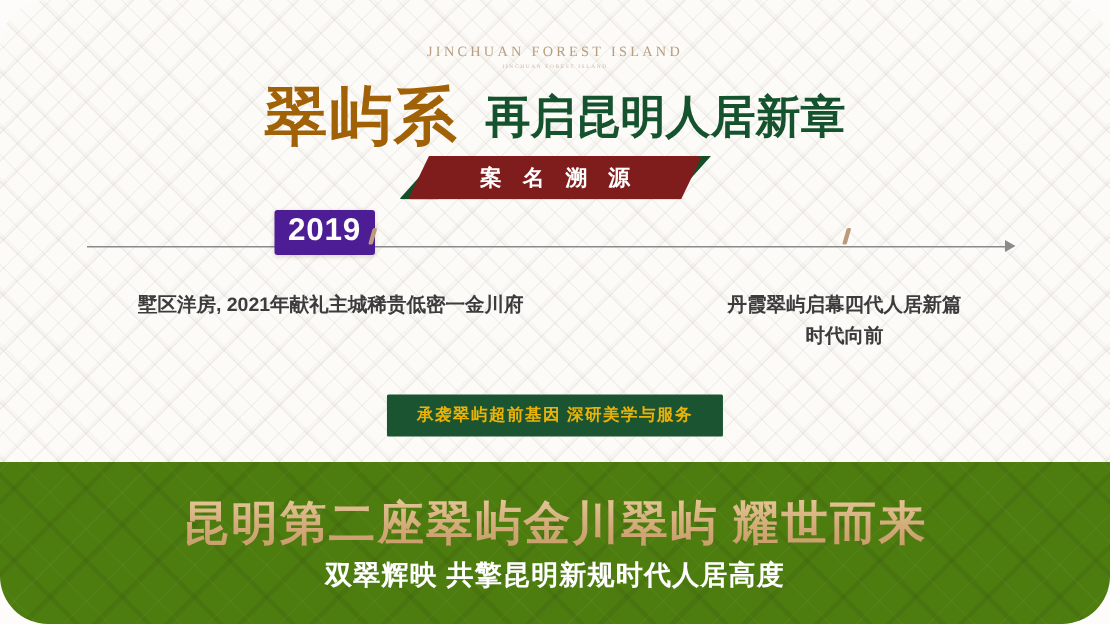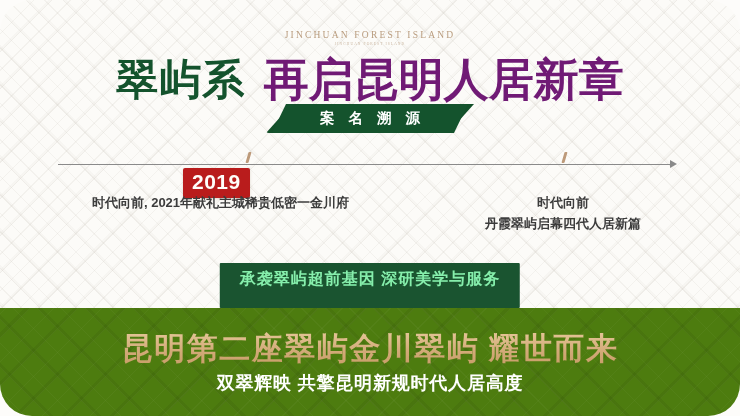--- a/index.html
+++ b/index.html
@@ -48,40 +48,40 @@
 
   
   .headline {
     position:absolute; top:50px; left:0; width:740px;
     text-align:center;
     white-space:nowrap;
   }
   .hl-green {
     font-family:"Liberation Serif","DejaVu Serif",serif;
     font-size:42px; font-weight:bold;
-    color:#14532d;
+    color:#a16207;
     letter-spacing:1px;
     vertical-align:middle;
     margin-top:23px;
   }
   .hl-bronze {
     font-family:"Liberation Serif","DejaVu Serif",serif;
-    font-size:45px; font-weight:bold;
-    color:#701a75;
+    font-size:30px; font-weight:bold;
+    color:#14532d;
     letter-spacing:0px;
     margin-left:14px;
     vertical-align:middle;
   }
 
   
   .ribbon {
     position:absolute; top:104px; left:50%;
     transform:translateX(-50%);
     width:196px; height:29px;
-    background:#14532d;
+    background:#7f1d1d;
     display:flex; align-items:center; justify-content:center;
     -webkit-clip-path: polygon(0 100%, 14px 0, 100% 0, 182px 100%);
     clip-path: polygon(0 100%, 14px 0, 100% 0, 182px 100%);
     border-radius:3px;
   }
   .ribbon-inner {
     color:#ffffff; font-size:14.5px; font-weight:bold;
     letter-spacing:5px; text-indent:5px;
     font-family:"Liberation Sans","DejaVu Sans",sans-serif;
   }
@@ -109,22 +109,22 @@
     background:#8a8a8a;
   }
   .timeline-arrow {
     position:absolute; top:160px; left:670px;
     width:0; height:0;
     border-left:7px solid #8a8a8a;
     border-top:4px solid transparent;
     border-bottom:4px solid transparent;
   }
   .year-badge {
-    position:absolute; top:168px;
-    background:#b91c1c;
+    position:absolute; top:140px;
+    background:#4c1d95;
     color:#fffdfa;
     padding:1px 9px 3px 9px;
     font-size:21px; font-weight:bold;
     font-family:"Liberation Sans","DejaVu Sans",sans-serif;
     letter-spacing:0.5px;
     line-height:1.25;
     border-radius:2px;
     box-shadow:0 1px 3px rgba(120,90,60,.22);
   }
   #badge2019 { left:183px; }
@@ -150,24 +150,24 @@
     font-family:"Liberation Sans","DejaVu Sans",sans-serif;
   }
   #tlLeft  { top:192px; left:48px;  width:345px; }
   #tlRight { top:192px; left:418px; width:290px; }
 
   
   .mid-banner {
     position:absolute; top:263px; left:50%;
     transform:translateX(-50%);
     background:#1a5430;
-    color:#86efac;
-    font-size:16px; font-weight:bold;
+    color:#eab308;
+    font-size:11px; font-weight:bold;
     letter-spacing:1px;
-    padding:6px 20px 18px 20px;
+    padding:6px 20px 7px 20px;
     font-family:"Liberation Sans","DejaVu Sans",sans-serif;
     border-radius:1px;
   }
 
   
   .green-block {
     position:absolute; left:0; top:308px;
     width:740px; height:108px;
     background:#4d7c0f;
     overflow:hidden;
@@ -236,26 +236,26 @@
 
   <div class="timeline-line"></div>
   <div class="timeline-arrow"></div>
 
   <div class="year-badge" id="badge2019">2019</div>
   <div class="year-tick" id="tick2019"></div>
 
   <div class="year-tick" id="tick2025"></div>
 
   <div class="tl-col" id="tlLeft">
-    <div>时代向前, 2021年献礼主城稀贵低密一金川府</div>
+    <div>墅区洋房, 2021年献礼主城稀贵低密一金川府</div>
   </div>
 
   <div class="tl-col" id="tlRight">
+    <div>丹霞翠屿启幕四代人居新篇</div>
     <div>时代向前</div>
-    <div>丹霞翠屿启幕四代人居新篇</div>
   </div>
 
   <div class="mid-banner">承袭翠屿超前基因  深研美学与服务</div>
 
   <div class="green-block">
     <div class="tex-green"></div>
     <div class="gb-title">昆明第二座翠屿金川翠屿  耀世而来</div>
     <div class="gb-sub">双翠辉映  共擎昆明新规时代人居高度</div>
   </div>
 </div>

